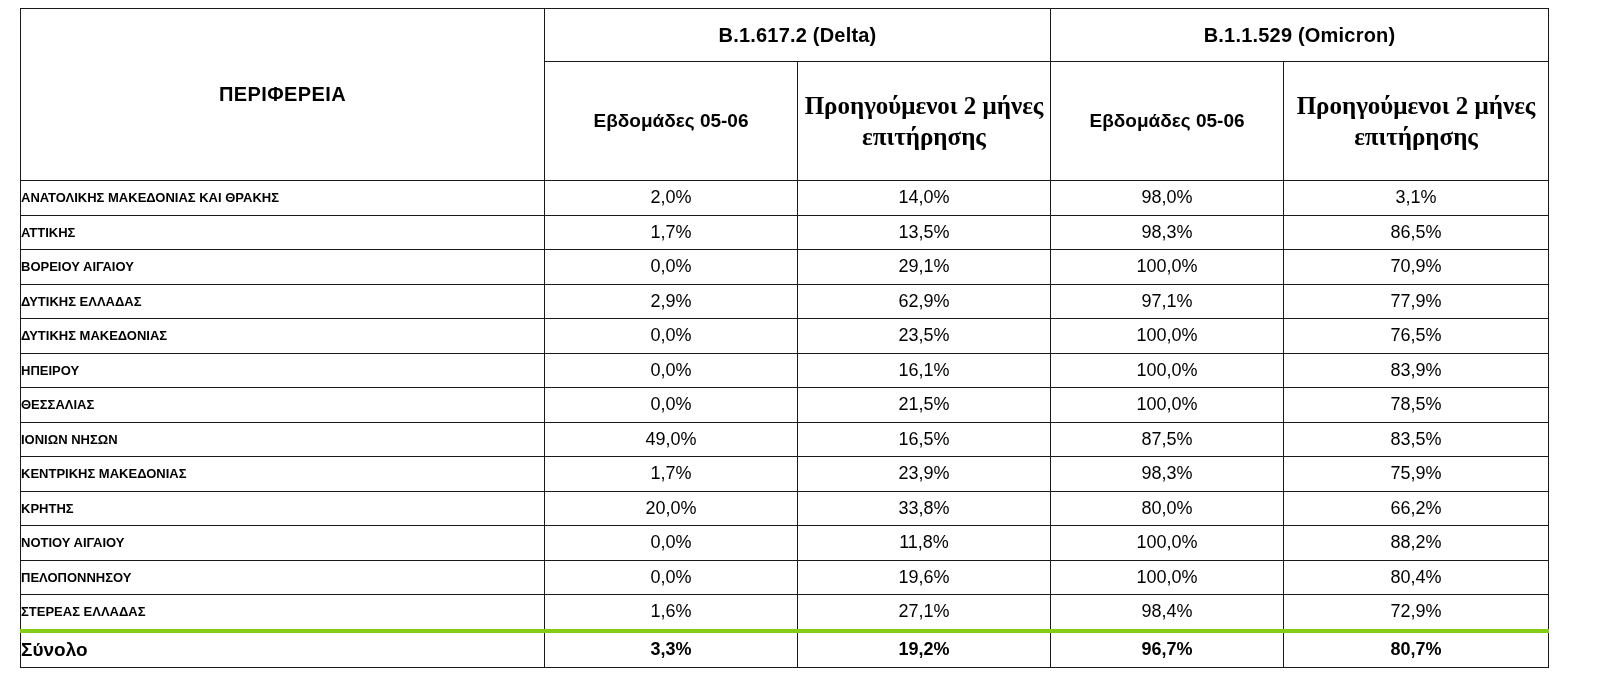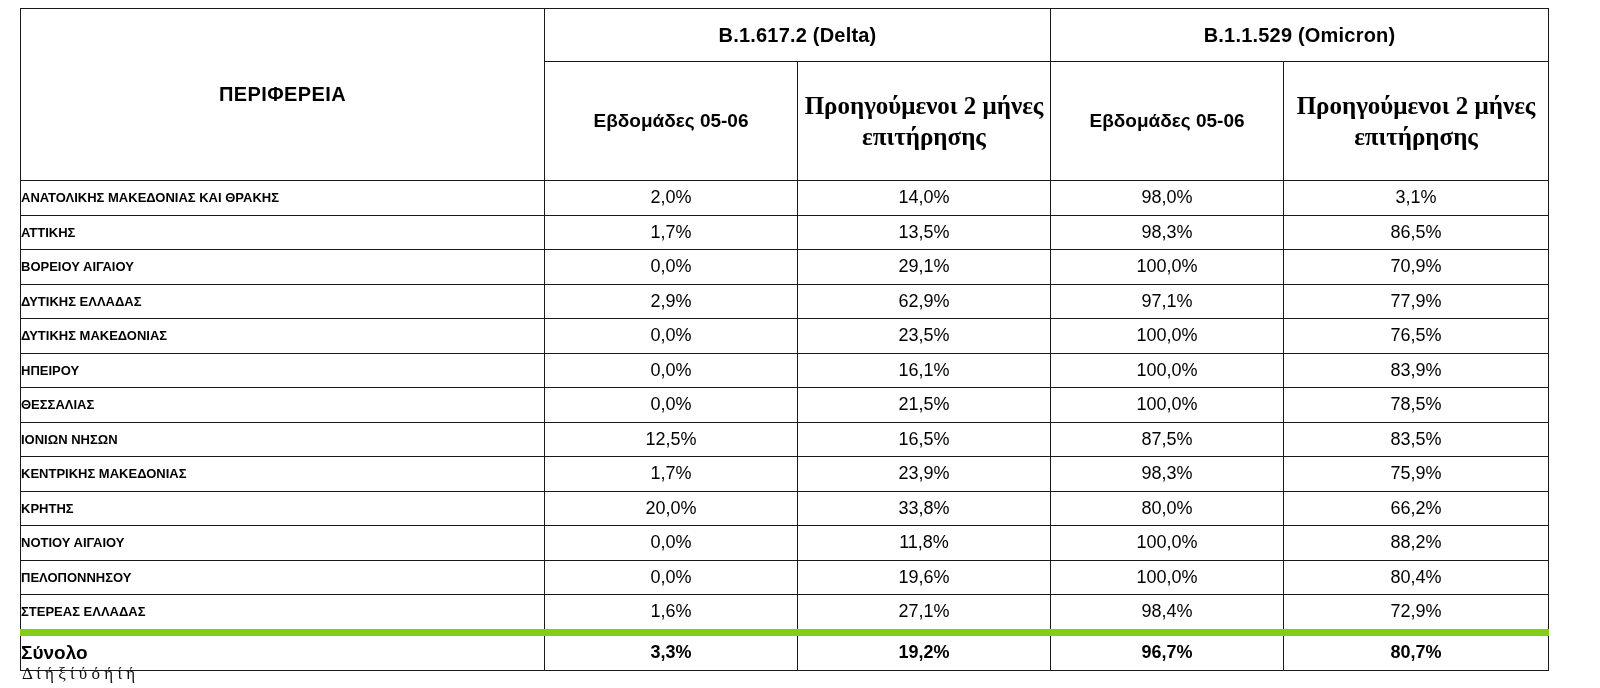--- a/index.html
+++ b/index.html
@@ -89,21 +89,21 @@
     font-size: 18px;
     font-family: "Liberation Sans", sans-serif;
     border-top: none;
     border-bottom: none;
     padding: 3px 0;
   }
   tr.data-row td { height: 33.5px; }
   tr.first-data-row td.region-cell,
   tr.first-data-row td.num-cell { border-top: 1px solid #1a1a1a; }
   tr.total-row td {
-    border-top: 7px solid #84cc16;
+    border-top: 4px solid #84cc16;
     border-bottom: 1px solid #1a1a1a;
     font-weight: bold;
     height: 34px;
   }
   tr.total-row td.region-cell {
     font-size: 19px;
   }
   tr.total-row td.num-cell {
     font-size: 18px;
     font-weight: bold;
@@ -194,21 +194,21 @@
         </tr>
         <tr class="data-row">
           <td class="region-cell">ΘΕΣΣΑΛΙΑΣ</td>
           <td class="num-cell">0,0%</td>
           <td class="num-cell">21,5%</td>
           <td class="num-cell">100,0%</td>
           <td class="num-cell">78,5%</td>
         </tr>
         <tr class="data-row">
           <td class="region-cell">ΙΟΝΙΩΝ ΝΗΣΩΝ</td>
-          <td class="num-cell">12,5%</td>
+          <td class="num-cell">49,0%</td>
           <td class="num-cell">16,5%</td>
           <td class="num-cell">87,5%</td>
           <td class="num-cell">83,5%</td>
         </tr>
         <tr class="data-row">
           <td class="region-cell">ΚΕΝΤΡΙΚΗΣ ΜΑΚΕΔΟΝΙΑΣ</td>
           <td class="num-cell">1,7%</td>
           <td class="num-cell">23,9%</td>
           <td class="num-cell">98,3%</td>
           <td class="num-cell">75,9%</td>
@@ -245,15 +245,14 @@
           <td class="region-cell">Σύνολο</td>
           <td class="num-cell">3,3%</td>
           <td class="num-cell">19,2%</td>
           <td class="num-cell">96,7%</td>
           <td class="num-cell">80,7%</td>
         </tr>
       </tbody>
     </table>
   </div>
 
-  <div class="footnote">Δ                 ί ή           ξ ί      ύ             ό          ή   ί     ή</div>
 
 </div>
 
 </body></html>

